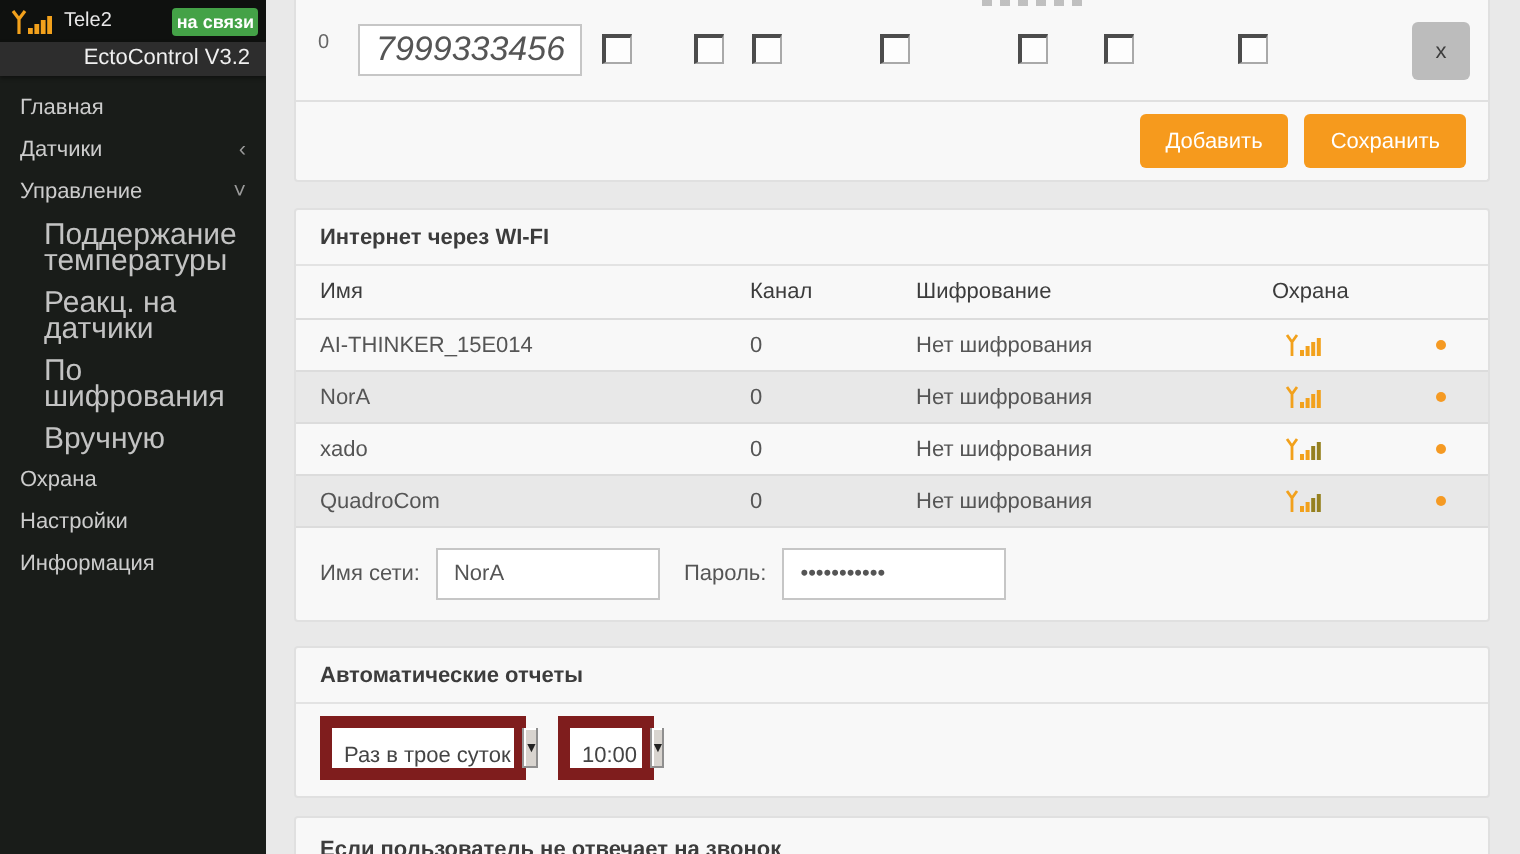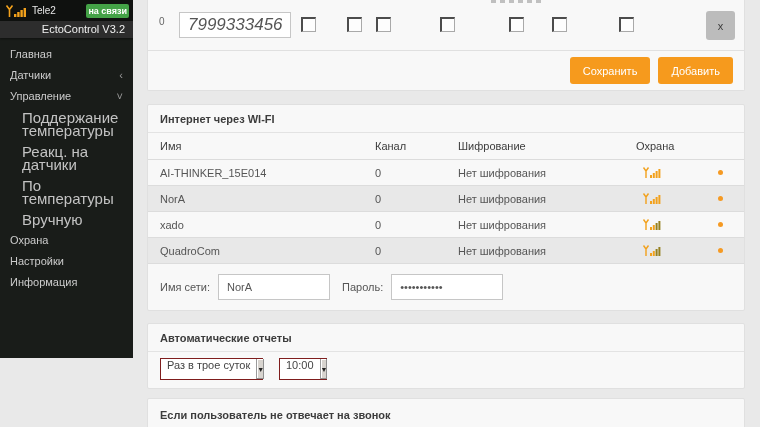--- a/index.html
+++ b/index.html
@@ -1,21 +1,21 @@
 <!DOCTYPE html>
 <html><head>
 <meta charset="utf-8">
 <style>
   * { margin:0; padding:0; box-sizing:border-box; }
   html,body { width:760px; height:427px; overflow:hidden; }
   body { font-family:"Liberation Sans", sans-serif; background:#e9e9e9; }
   .app { display:flex; width:760px; height:427px; }
 
   
-  .sidebar { width:133px; height:358px; background:#191c19; flex:0 0 133px; }
+  .sidebar { width:133px; height:427px; background:#191c19; flex:0 0 133px; }
   .topbar { height:21px; background:#0f110f; display:flex; align-items:center; padding:0 4px 0 5px; }
   .topbar .op { color:#e8e8e8; font-size:10px; margin-left:5px; }
   .badge { margin-left:auto; background:#44a247; color:#fff; font-size:9px; font-weight:bold;
            padding:2px 2px; border-radius:2px; line-height:10px; }
   .appbar { height:17px; background:#2d2d2d; color:#f0f0f0; font-size:11px; line-height:17px;
             text-align:right; padding-right:8px; box-shadow:0 1px 2px rgba(0,0,0,.4); }
   nav { padding-top:6px; }
   .mi { color:#cccccc; font-size:11px; line-height:13px; padding:4px 10px; cursor:pointer;
         display:flex; justify-content:space-between; align-items:center; }
   .mi .chev { color:#9a9a9a; font-size:11px; }
@@ -62,21 +62,21 @@
                border-top:1px solid #dcdcdc; }
   .wifi-form label { margin-right:8px; }
   .tin { width:112px; height:26px; border:1px solid #c6c6c6; background:#fff; font-size:11px; color:#555;
          padding:0 8px; font-family:"Liberation Sans", sans-serif; }
   .gap12 { width:12px; }
   .wifi-form .btns { margin-left:auto; display:flex; gap:8px; }
 
   
   .card-reports { margin-bottom:9px; }
   .selects { display:flex; gap:16px; padding:6px 12px 8px; }
-  .sel { display:inline-flex; align-items:flex-start; height:22px; border:1px solid #7f1d1d; background:#fff; cursor:pointer; }
+  .sel { display:inline-flex; align-items:flex-end; height:32px; border:6px solid #7f1d1d; background:#fff; cursor:pointer; }
   .sel .txt { font-size:11px; color:#444; padding:0 6px; white-space:nowrap; }
   .sel .arrow { width:16px; height:20px; background:#d8d4cf; border-left:1px solid #9a9a9a;
                 display:flex; align-items:center; justify-content:center; font-size:7px; color:#222;
                 box-shadow:inset -1px -1px 0 #8f8f8f, inset 1px 1px 0 #fff; }
   .sel-freq { width:103px; } .sel-freq .txt { flex:1; }
   .sel-time { width:48px; } .sel-time .txt { flex:1; }
 
   
   .card-missed { height:60px; }
   .card-missed .card-title { padding:10px 12px 8px; }
@@ -106,21 +106,21 @@
       <div class="mi">
         <span>Датчики</span>
         <span class="chev">‹</span>
       </div>
       <div class="mi">
         <span>Управление</span>
         <span class="chev">˅</span>
       </div>
       <div class="smi">Поддержание температуры</div>
       <div class="smi">Реакц. на датчики</div>
-      <div class="smi">По температуры</div>
+      <div class="smi">По шифрования</div>
       <div class="smi">Вручную</div>
       <div class="mi">
         <span>Охрана</span>
       </div>
       <div class="mi">
         <span>Настройки</span>
       </div>
       <div class="mi">
         <span>Информация</span>
       </div>
@@ -137,22 +137,22 @@
         <span class="cb" style="left:153px"></span>
         <span class="cb" style="left:199px"></span>
         <span class="cb" style="left:228px"></span>
         <span class="cb" style="left:292px"></span>
         <span class="cb" style="left:361px"></span>
         <span class="cb" style="left:404px"></span>
         <span class="cb" style="left:471px"></span>
         <button class="x-btn">x</button>
       </div>
       <div class="actions">
+        <button class="btn">Добавить</button>
         <button class="btn">Сохранить</button>
-        <button class="btn">Добавить</button>
       </div>
     </section>
 
     <section class="card card-wifi">
       <div class="card-title">Интернет через WI-FI</div>
       <div class="divider"></div>
 
       <div class="wrow head">
         <span>Имя</span>
         <span>Канал</span>

